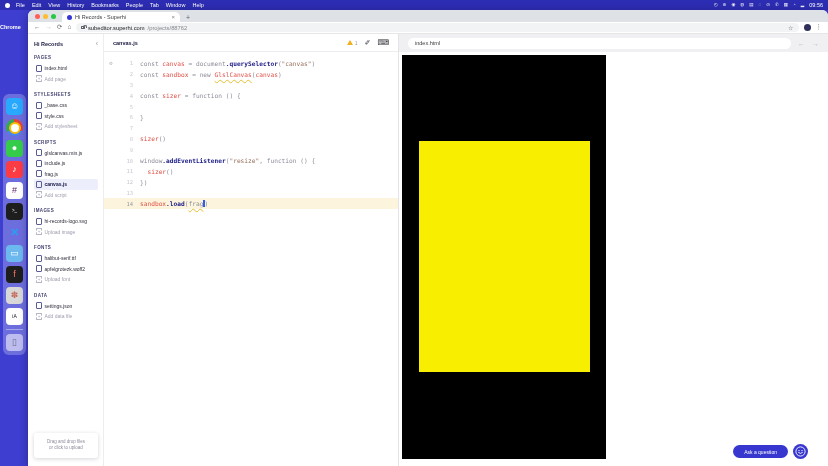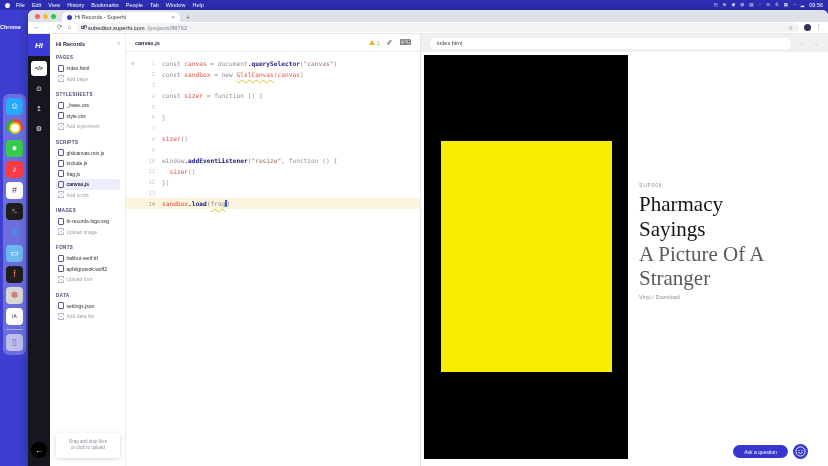--- a/index.html
+++ b/index.html
@@ -213,28 +213,20 @@
         <span class="url-host">subeditor.superhi.com</span>
         <span class="url-path">/projects/88762</span>
         <span class="addr-star">☆</span>
       </div>
       <span class="avatar"></span>
       <span class="nav-ic">⋮</span>
     </div>
 
     <div class="app">
 
-      <div class="iconstrip">
-        <div class="hi-logo">Hi</div>
-        <div class="strip-btn active">&lt;/&gt;</div>
-        <div class="strip-btn">⊙</div>
-        <div class="strip-btn">↥</div>
-        <div class="strip-btn">⚙</div>
-        <div class="back-circle">←</div>
-      </div>
 
       <div class="sidebar">
         <div class="sb-head">
           <span class="sb-title">Hi Records</span>
           <span class="sb-collapse">‹</span>
         </div>
         <div id="sb-sections">
             <div class="sb-sec">
               <div class="sb-label">PAGES</div>
               <div class="sb-item">
@@ -361,26 +353,20 @@
       <div class="preview">
         <div class="pv-head">
           <div class="pv-pill">index.html</div>
           <span class="pv-nav">←</span>
           <span class="pv-nav">→</span>
         </div>
         <div class="pv-body">
           <div class="black-panel">
             <div class="canvas-yellow" id="yellow-canvas" style="background: rgb(248, 239, 0);"></div>
           </div>
-          <div class="release">
-            <div class="catalog">SUP006</div>
-            <div class="rel-title">Pharmacy Sayings</div>
-            <div class="rel-sub">A Picture Of A Stranger</div>
-            <div class="rel-fmt">Vinyl / Download</div>
-          </div>
           <div class="ask-row">
             <button class="ask-btn">Ask a question</button>
             <span class="smiley">
               <svg width="11" height="11" viewBox="0 0 11 11">
                 <circle cx="5.5" cy="5.5" r="4.6" fill="none" stroke="#fff" stroke-width="0.9"></circle>
                 <circle cx="4" cy="4.6" r="0.7" fill="#fff"></circle>
                 <circle cx="7" cy="4.6" r="0.7" fill="#fff"></circle>
                 <path d="M3.6 6.6 Q5.5 8.4 7.4 6.6" fill="none" stroke="#fff" stroke-width="0.9" stroke-linecap="round"></path>
               </svg>
             </span>

